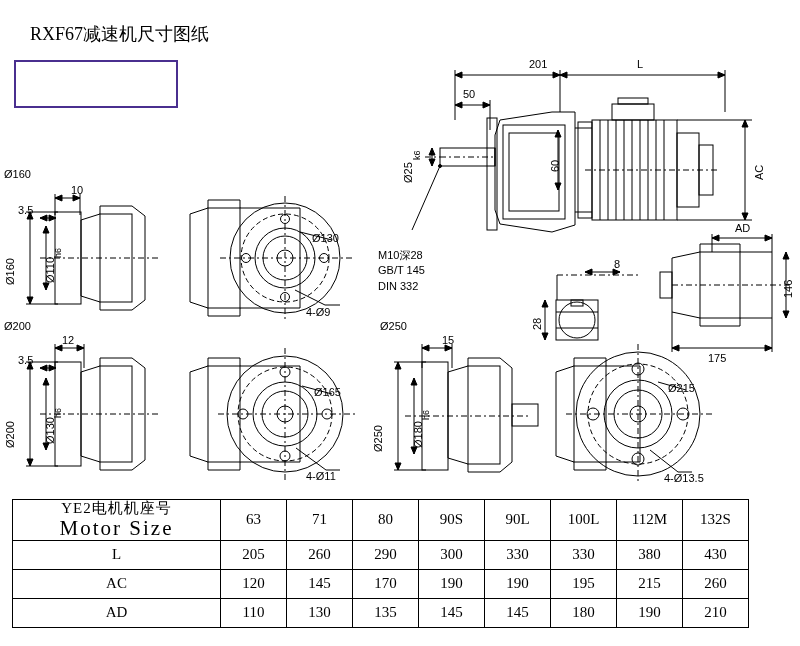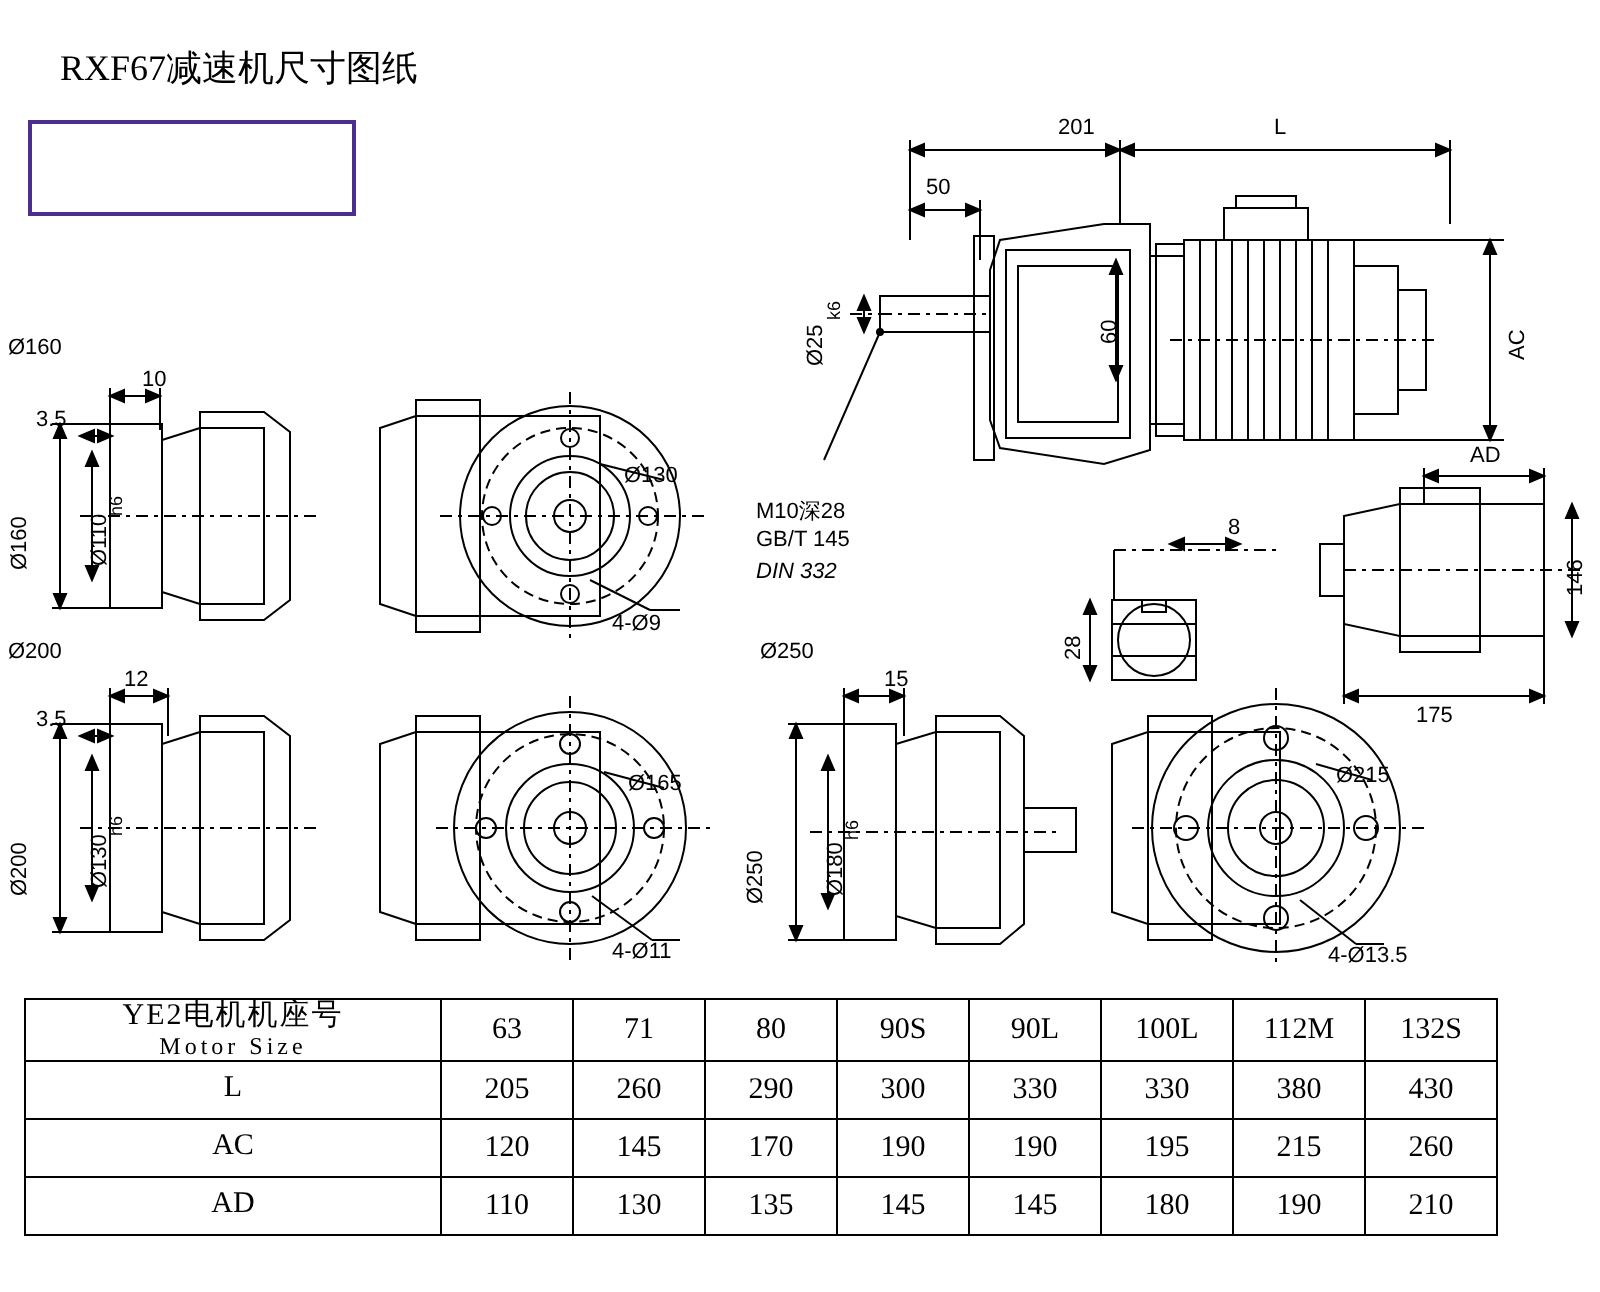--- a/index.html
+++ b/index.html
@@ -17,21 +17,21 @@
   .lbl{position:absolute;font-size:11px;font-family:"Liberation Sans",sans-serif;white-space:nowrap;}
   .vtext{position:absolute;font-size:11px;white-space:nowrap;transform-origin:left top;transform:rotate(-90deg);}
   .vtext-s{position:absolute;font-size:9px;white-space:nowrap;transform-origin:left top;transform:rotate(-90deg);}
 
   
   .tbl{position:absolute;left:12px;top:499px;border-collapse:collapse;}
   .tbl td{border:1px solid #000;text-align:center;font-size:15px;font-family:"Liberation Serif",serif;height:26px;}
   .tbl td.hd{width:205px;font-size:15px;line-height:1.05;}
   .tbl td.c{width:63px;}
   .hd-cn{font-size:15px;letter-spacing:1px;}
-  .hd-en{font-size:12px;letter-spacing:2px;}
+  .hd-en{font-size:21px;letter-spacing:2px;}
 
   svg{position:absolute;left:0;top:0;overflow:visible;}
 </style>
 </head>
 <body>
 
 <div id="root">
 
   <div class="abs title">RXF67减速机尺寸图纸</div>
 
@@ -112,21 +112,21 @@
 
   <div class="abs lbl" style="left:500px;top:58px;margin-left:29px;">201</div>
   <div class="abs lbl" style="left:637px;top:58px;">L</div>
   <div class="abs lbl" style="left:463px;top:88px;">50</div>
   <div class="abs vtext" style="left:402px;top:183px;">Ø25</div>
   <div class="abs vtext-s" style="left:412px;top:160px;">k6</div>
   <div class="abs vtext" style="left:549px;top:172px;">60</div>
   <div class="abs vtext" style="left:753px;top:180px;">AC</div>
   <div class="abs lbl" style="left:378px;top:248px;">M10深28</div>
   <div class="abs lbl" style="left:378px;top:264px;">GB/T 145</div>
-  <div class="abs lbl" style="left:378px;top:280px;font-style:italic;">DIN 332</div>
+  <div class="abs lbl" style="left:378px;top:280px;">DIN 332</div>
 
   <svg width="800" height="646">
     <g stroke="#000" fill="none" stroke-width="1">
       <line x1="557" y1="275" x2="557" y2="300"></line>
       <line x1="557" y1="275" x2="640" y2="275" stroke-dasharray="6,3,2,3"></line>
 
       <line x1="585" y1="272" x2="620" y2="272"></line>
       <polygon points="585,272 592,269 592,275" fill="#000"></polygon>
       <polygon points="620,272 613,269 613,275" fill="#000"></polygon>
 

